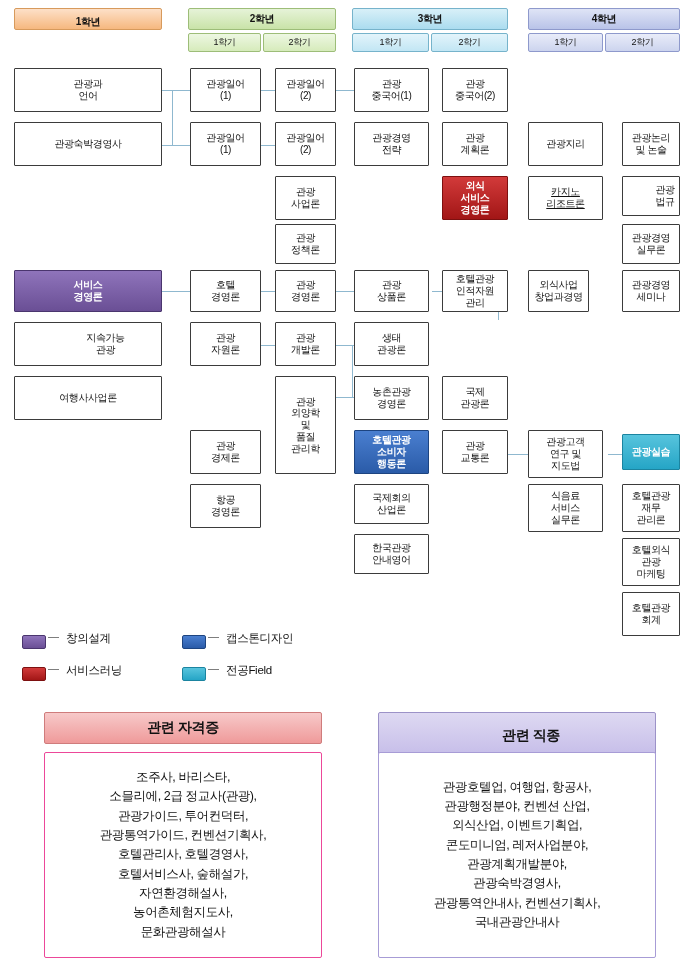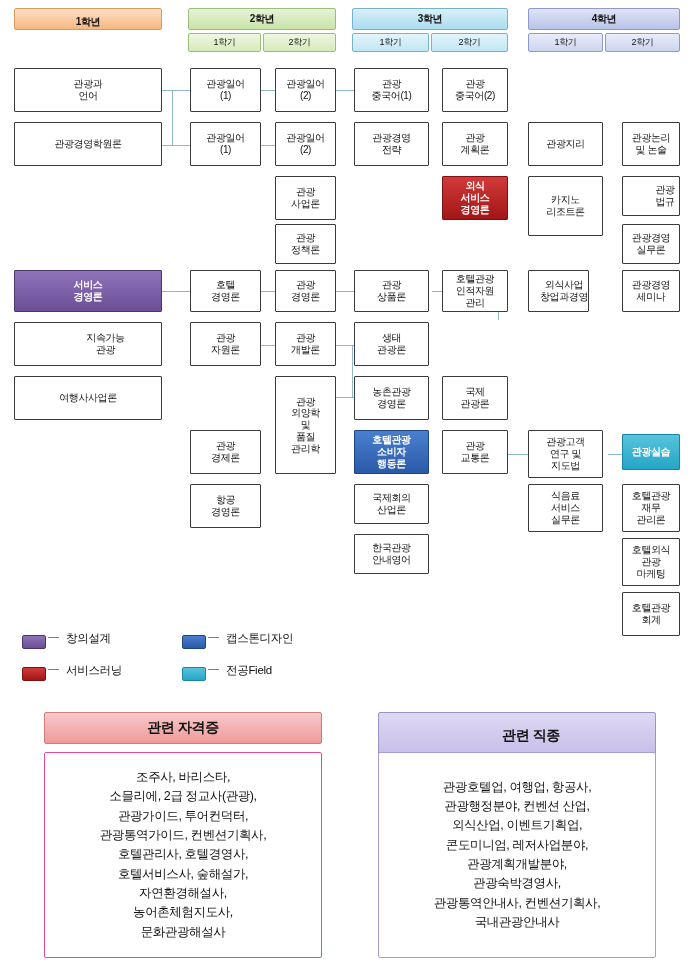--- a/index.html
+++ b/index.html
@@ -170,21 +170,21 @@
   <div class="ln lnh" style="left:336px;top:345px;width:22px;"></div>
   <div class="ln lnv" style="left:352px;top:345px;height:52px;"></div>
   <div class="ln lnh" style="left:352px;top:397px;width:6px;"></div>
   <div class="ln lnh" style="left:336px;top:397px;width:22px;"></div>
 
   <div class="ln lnh" style="left:508px;top:454px;width:20px;"></div>
   <div class="ln lnh" style="left:608px;top:454px;width:14px;"></div>
 
   <div class="box" style="left:14px;top:68px;width:148px;height:44px;"><span>관광과
 언어</span></div>
-  <div class="box" style="left:14px;top:122px;width:148px;height:44px;"><span>관광경영학원론</span></div>
+  <div class="box" style="left:14px;top:122px;width:148px;height:44px;"><span>관광숙박경영사</span></div>
   <div class="box purple" style="left:14px;top:270px;width:148px;height:42px;"><span>서비스
 경영론</span></div>
   <div class="box" style="left:14px;top:322px;width:148px;height:44px;padding-left:35px;"><span>지속가능
 관광</span></div>
   <div class="box" style="left:14px;top:376px;width:148px;height:44px;"><span>여행사사업론</span></div>
 
   <div class="box" style="left:190px;top:68px;width:71px;height:44px;"><span>관광일어
 (1)</span></div>
   <div class="box" style="left:190px;top:122px;width:71px;height:44px;"><span>관광일어
 (1)</span></div>
@@ -242,23 +242,23 @@
 경영론</span></div>
   <div class="box" style="left:442px;top:270px;width:66px;height:42px;"><span>호텔관광
 인적자원
 관리</span></div>
   <div class="box" style="left:442px;top:376px;width:66px;height:44px;"><span>국제
 관광론</span></div>
   <div class="box" style="left:442px;top:430px;width:66px;height:44px;"><span>관광
 교통론</span></div>
 
   <div class="box" style="left:528px;top:122px;width:75px;height:44px;"><span>관광지리</span></div>
-  <div class="box" style="left:528px;top:176px;width:75px;height:60px;"><span>카지노
+  <div class="box" style="left:528px;top:176px;width:75px;height:44px;text-decoration:underline;"><span>카지노
 리조트론</span></div>
-  <div class="box" style="left:528px;top:270px;width:61px;height:42px;justify-content:flex-end;"><span>외식사업
+  <div class="box" style="left:528px;top:270px;width:61px;height:42px;"><span>외식사업
 창업과경영</span></div>
   <div class="box" style="left:528px;top:430px;width:75px;height:48px;"><span>관광고객
 연구 및
 지도법</span></div>
   <div class="box" style="left:528px;top:484px;width:75px;height:48px;"><span>식음료
 서비스
 실무론</span></div>
 
   <div class="box" style="left:622px;top:122px;width:58px;height:44px;"><span>관광논리
 및 논술</span></div>

